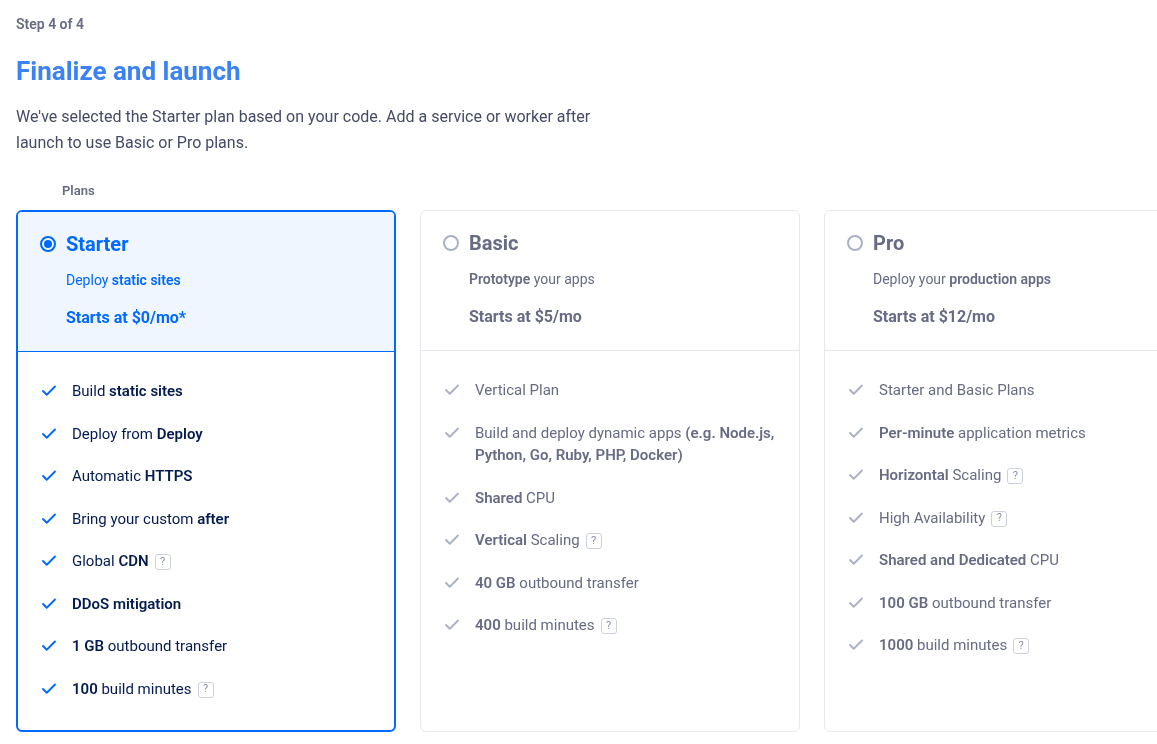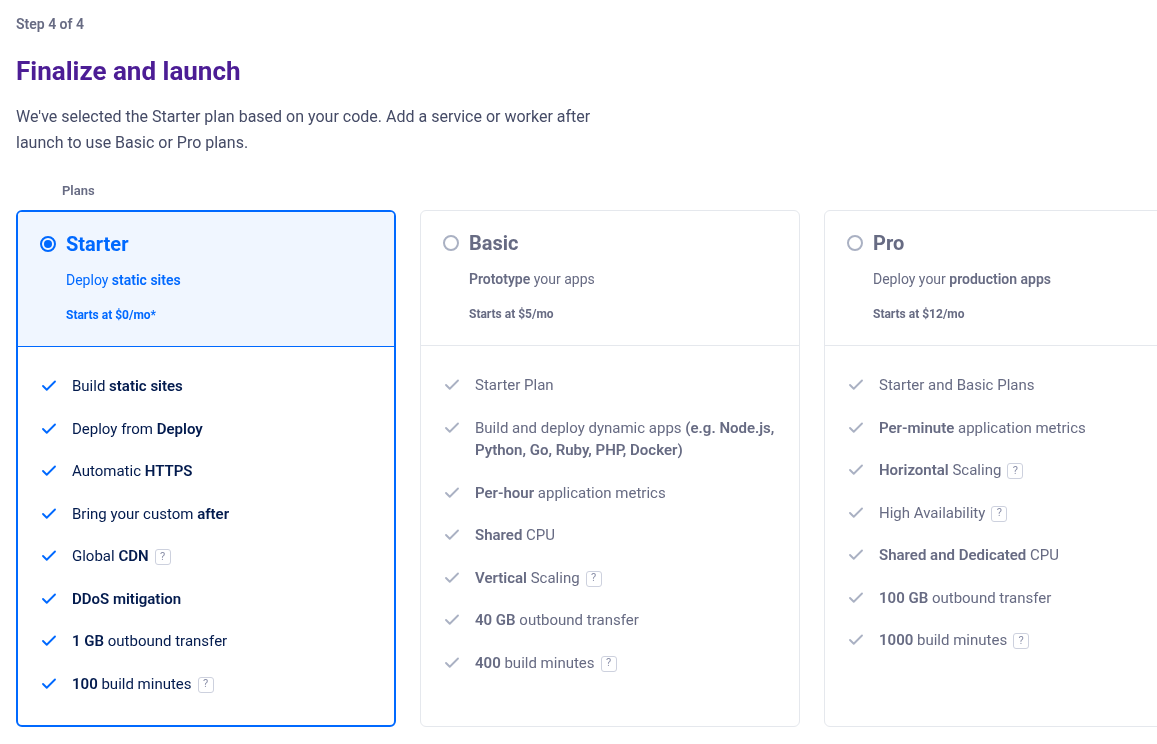--- a/index.html
+++ b/index.html
@@ -10,21 +10,21 @@
       padding: 16px 16px 30px 16px;
       width: 1157px;
     }
     .step-label {
       color: #676B83;
       font-size: 14px;
       font-weight: 600;
       margin-bottom: 24px;
     }
     .page-title {
-      color: #4c1d95;
+      color: #3b82f6;
       font-size: 26px;
       font-weight: 700;
       margin-bottom: 18px;
     }
     .subtitle {
       color: #454B66;
       font-size: 16px;
       line-height: 1.6;
       max-width: 600px;
       margin-bottom: 28px;
@@ -96,21 +96,21 @@
       margin-left: 26px;
       font-size: 14px;
       color: #676B83;
       margin-bottom: 20px;
       margin-top: 16px;
     }
     .plan-card.selected .plan-tagline { color: #0069FF; }
     .plan-tagline strong { font-weight: 600; }
     .plan-price {
       margin-left: 26px;
-      font-size: 12px;
+      font-size: 16px;
       font-weight: 700;
       color: #676B83;
     }
     .plan-card.selected .plan-price { color: #0069FF; }
     .plan-body {
       padding: 18px 22px 20px 22px;
     }
     .feat {
       display: flex;
       align-items: flex-start;
@@ -242,37 +242,29 @@
         <div class="plan-tagline"><strong>Prototype</strong> your apps</div>
         <div class="plan-price">Starts at $5/mo</div>
       </div>
       <div class="plan-body">
         <div class="feat">
           <span class="check">
             <svg width="18" height="18" viewBox="0 0 24 24" fill="none">
               <path d="M4 12l5 5L20 6" stroke-width="2.5" stroke-linecap="round" stroke-linejoin="round"></path>
             </svg>
           </span>
-          <span>Starter Plan</span>
+          <span>Vertical Plan</span>
         </div>
         <div class="feat">
           <span class="check">
             <svg width="18" height="18" viewBox="0 0 24 24" fill="none">
               <path d="M4 12l5 5L20 6" stroke-width="2.5" stroke-linecap="round" stroke-linejoin="round"></path>
             </svg>
           </span>
           <span>Build and deploy dynamic apps <strong>(e.g. Node.js, Python, Go, Ruby, PHP, Docker)</strong></span>
-        </div>
-        <div class="feat">
-          <span class="check">
-            <svg width="18" height="18" viewBox="0 0 24 24" fill="none">
-              <path d="M4 12l5 5L20 6" stroke-width="2.5" stroke-linecap="round" stroke-linejoin="round"></path>
-            </svg>
-          </span>
-          <span><strong>Per-hour</strong> application metrics</span>
         </div>
         <div class="feat">
           <span class="check">
             <svg width="18" height="18" viewBox="0 0 24 24" fill="none">
               <path d="M4 12l5 5L20 6" stroke-width="2.5" stroke-linecap="round" stroke-linejoin="round"></path>
             </svg>
           </span>
           <span><strong>Shared</strong> CPU</span>
         </div>
         <div class="feat">

